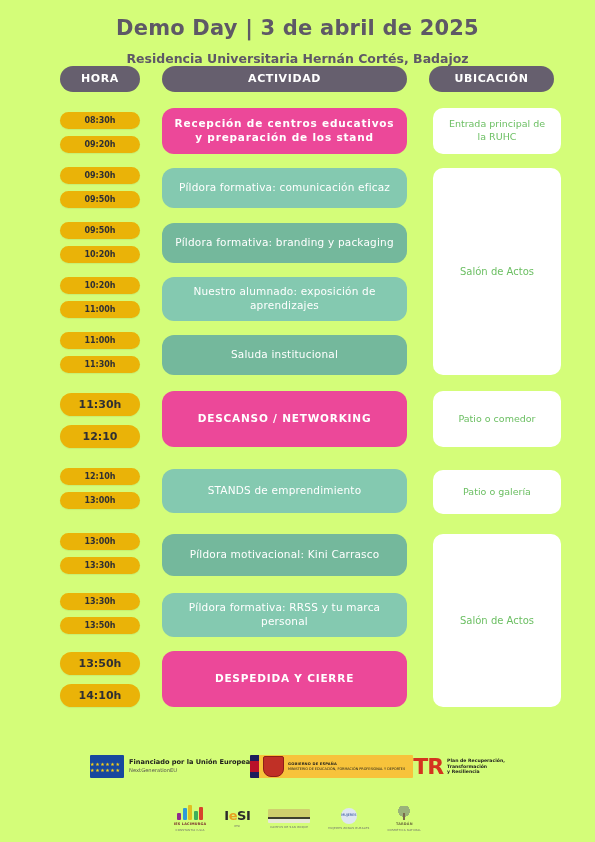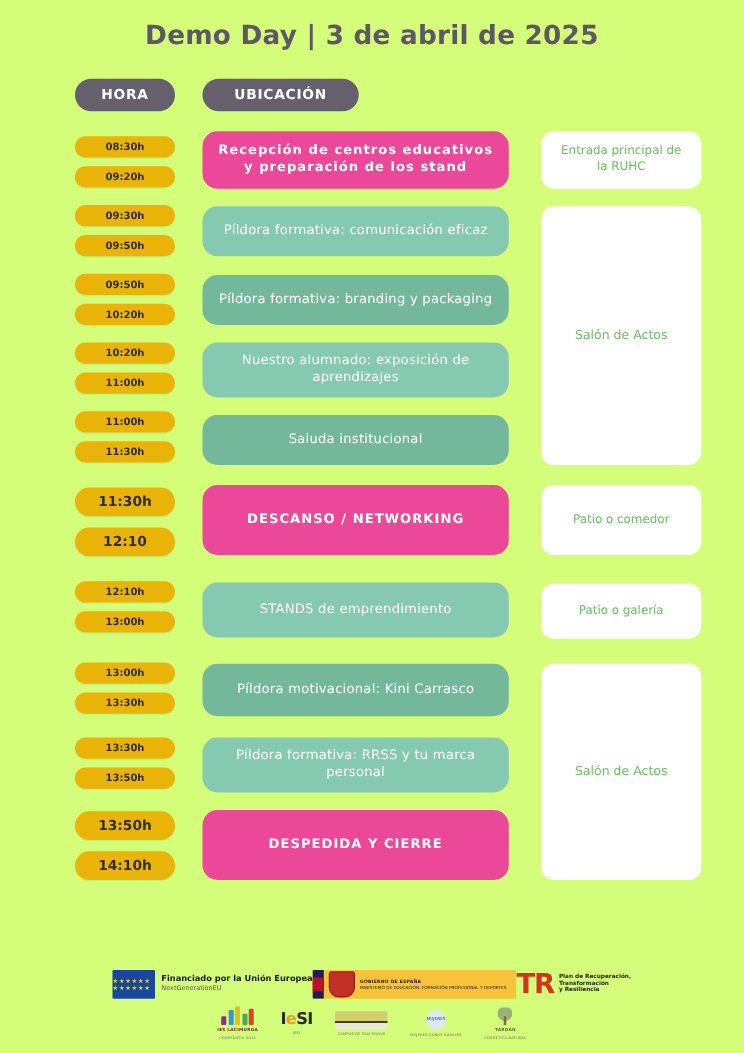--- a/index.html
+++ b/index.html
@@ -34,21 +34,21 @@
     font-weight: bold;
     color: #5e5866;
     margin: 10px 0 0 0;
     line-height: 1.2;
   }
 
   
   .col-headers {
     display: flex;
     align-items: flex-start;
-    margin-top: 22px;
+    margin-top: 0;
     padding: 0 0 0 0;
   }
   .col-head {
     background: #665f6e;
     color: #ffffff;
     border-radius: 16px;
     font-size: 11px;
     font-weight: bold;
     letter-spacing: 0.6px;
     text-align: center;
@@ -147,21 +147,21 @@
     right: 0;
     bottom: 10px;
   }
   .logo-row {
     display: flex;
     align-items: center;
     justify-content: center;
   }
   .logo-row.second {
     gap: 18px;
-    margin-top: 6px;
+    margin-top: 27px;
   }
 
   
   .eu-logo { display: flex; align-items: center; gap: 5px; }
   .eu-flag {
     width: 34px; height: 23px;
     background: #17489e;
     border-radius: 1px;
     position: relative;
   }
@@ -241,24 +241,26 @@
   .tree::after {
     content: ""; position: absolute; left: 7px; top: 7px;
     width: 2px; height: 7px; background: #7a6a4a;
   }
 </style>
 </head>
 <body>
 
 <div class="header">
   <h1 class="title">Demo Day | 3 de abril de 2025</h1>
+  <p class="subtitle">Residencia Universitaria Hernán Cortés, Badajoz</p>
 </div>
 
 <div class="col-headers">
   <div class="col-head ch-hora">HORA</div>
+  <div class="col-head ch-act">ACTIVIDAD</div>
   <div class="col-head ch-ubi">UBICACIÓN</div>
 </div>
 
 <div class="board">
 
   <div class="col-time">
     <div class="time-row" style="top:6px">
         <div class="pill">08:30h</div>
         <div class="pill">09:20h</div>
       </div>

